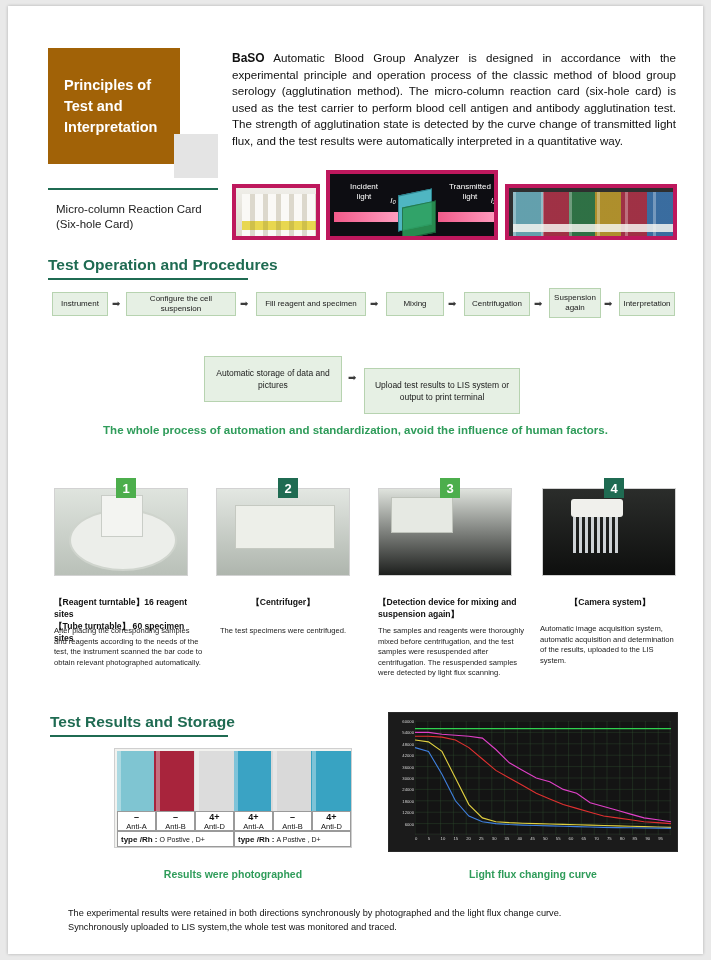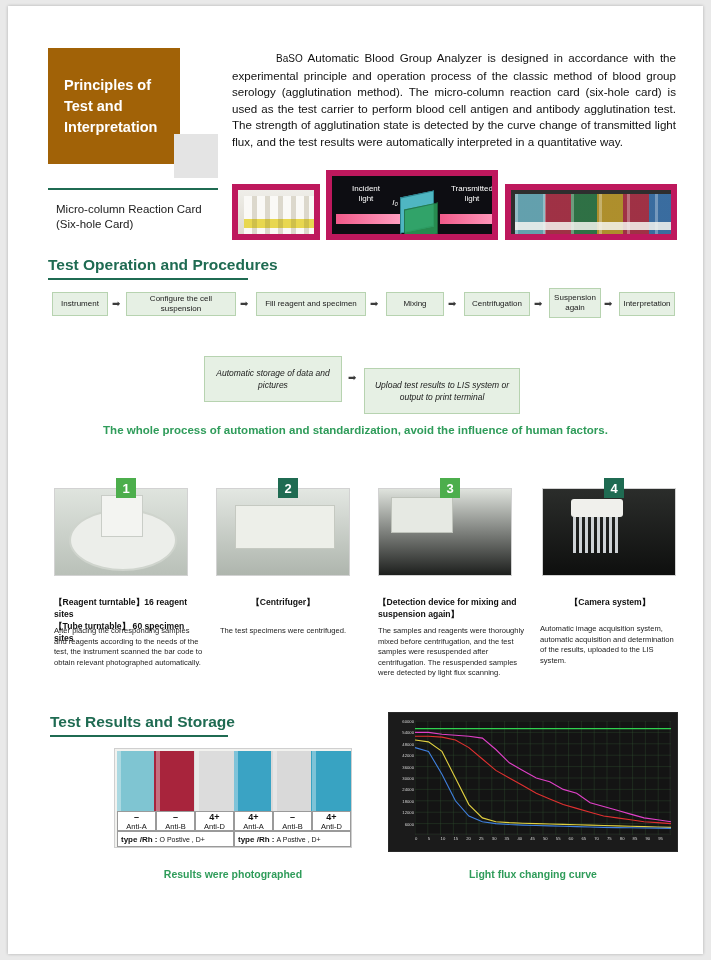--- a/index.html
+++ b/index.html
@@ -33,24 +33,24 @@
     position:absolute;left:40px;top:182px;width:170px;height:2px;background:#1f6b52;
   }
   .card-caption{
     position:absolute;left:48px;top:196px;width:190px;
     font-size:11.5px;color:#1a1a1a;line-height:15px;
   }
   .intro{
     position:absolute;left:224px;top:44px;width:444px;
     font-size:11.6px;line-height:16.5px;color:#111;text-align:justify;
   }
-  .intro .lead{font-size:10px;font-weight:normal;margin-left:44px;}
-
-  
-  .ph{position:absolute;border:6px solid #be185d;box-sizing:border-box;overflow:hidden;}
+  .intro .lead{font-size:12px;font-weight:bold;}
+
+  
+  .ph{position:absolute;border:4px solid #be185d;box-sizing:border-box;overflow:hidden;}
   .ph1{left:224px;top:178px;width:88px;height:56px;background:linear-gradient(180deg,#efeee9,#dedacf);}
   .ph1 .tubes{position:absolute;left:6px;top:6px;width:76px;height:44px;
     background:repeating-linear-gradient(90deg,#faf9f6 0 8px,#dcd8cc 8px 13px);}
   .ph1 .yellowband{position:absolute;left:6px;bottom:6px;width:76px;height:9px;
     background:repeating-linear-gradient(90deg,#e8d750 0 8px,#cfc04a 8px 13px);}
   .ph2{left:318px;top:164px;width:172px;height:70px;background:#0d0d12;}
   .ph3{left:497px;top:178px;width:172px;height:56px;background:#2e2e2e;}
   .ph3 .row{position:absolute;left:4px;top:4px;width:164px;height:48px;
     background:linear-gradient(90deg,#6fb9c9 0 18%,#b8324a 18% 34%,#2f7f4a 34% 50%,#caa42c 50% 66%,#b8324a 66% 82%,#3c7ab8 82% 100%);
     opacity:.82;}
@@ -77,21 +77,21 @@
   
   .chip{
     position:absolute;background:#e6f0e4;border:1px solid #b7d3b0;
     font-size:8px;color:#1a1a1a;display:flex;align-items:center;justify-content:center;
     text-align:center;line-height:10px;box-sizing:border-box;padding:2px;
   }
   .arr{position:absolute;font-size:10px;color:#3b3b3b;}
   .chip-lg{
     position:absolute;background:#e6f0e4;border:1px solid #b7d3b0;
     font-size:8.5px;color:#1a1a1a;display:flex;align-items:center;justify-content:center;
-    text-align:center;line-height:12px;box-sizing:border-box;padding:4px;font-style:italic;
+    text-align:center;line-height:12px;box-sizing:border-box;padding:4px;
   }
   .tagline{
     position:absolute;left:0;top:418px;width:695px;text-align:center;
     font-size:11.5px;font-weight:bold;color:#2f9c5a;
   }
 
   
   .step{position:absolute;width:134px;height:88px;border:1px solid #d2d2d2;box-sizing:border-box;overflow:hidden;}
   .step .bg{position:absolute;inset:0;}
   .badge{
@@ -340,14 +340,16 @@
         <div style="position: absolute; top: 0px; font-size: 4.2px; color: rgb(214, 214, 214); left: 204.8px;">80</div>
         <div style="position: absolute; top: 0px; font-size: 4.2px; color: rgb(214, 214, 214); left: 217.6px;">85</div>
         <div style="position: absolute; top: 0px; font-size: 4.2px; color: rgb(214, 214, 214); left: 230.4px;">90</div>
         <div style="position: absolute; top: 0px; font-size: 4.2px; color: rgb(214, 214, 214); left: 243.2px;">95</div>
       </div>
   </div>
 
   <div class="cap-green" style="left:380px;top:862px;width:290px;">Light flux changing curve</div>
   <div class="cap-green" style="left:106px;top:862px;width:238px;">Results were photographed</div>
 
+  <div class="footer" style="white-space:pre-line">The experimental results were retained in both directions synchronously by photographed and the light flux change curve.
+Synchronously uploaded to LIS system,the whole test was monitored and traced.</div>
 
 </div>
 
 </body></html>

